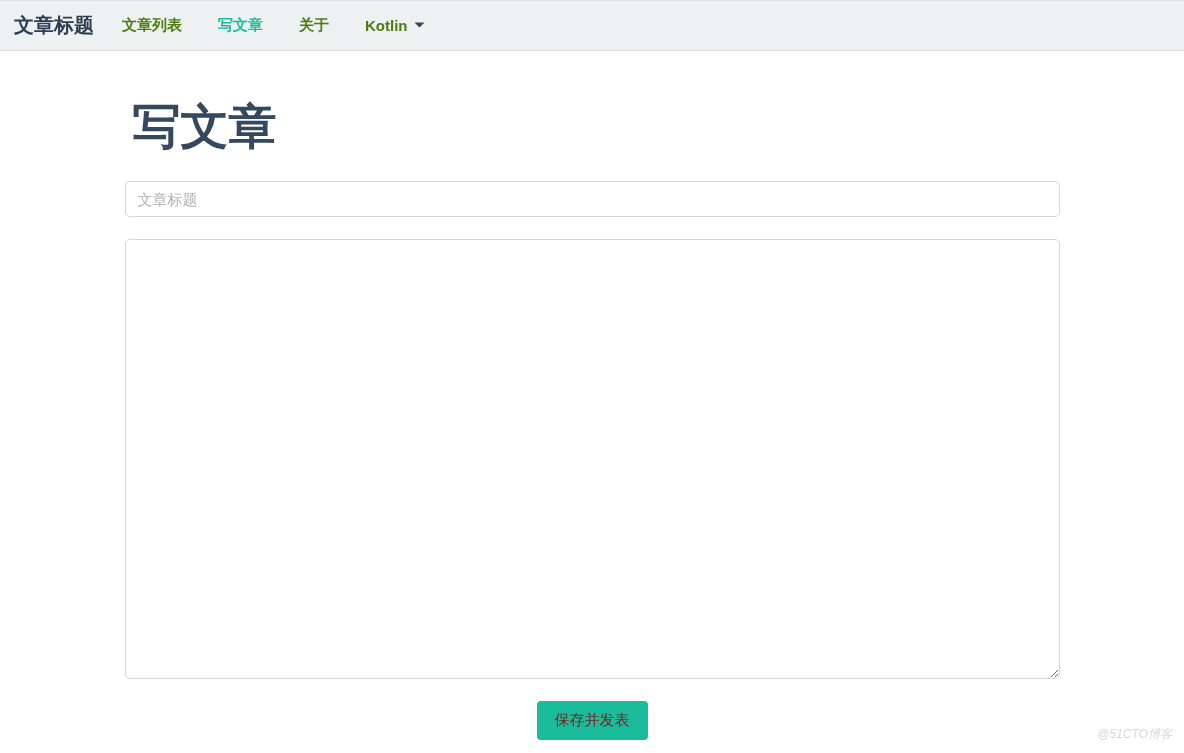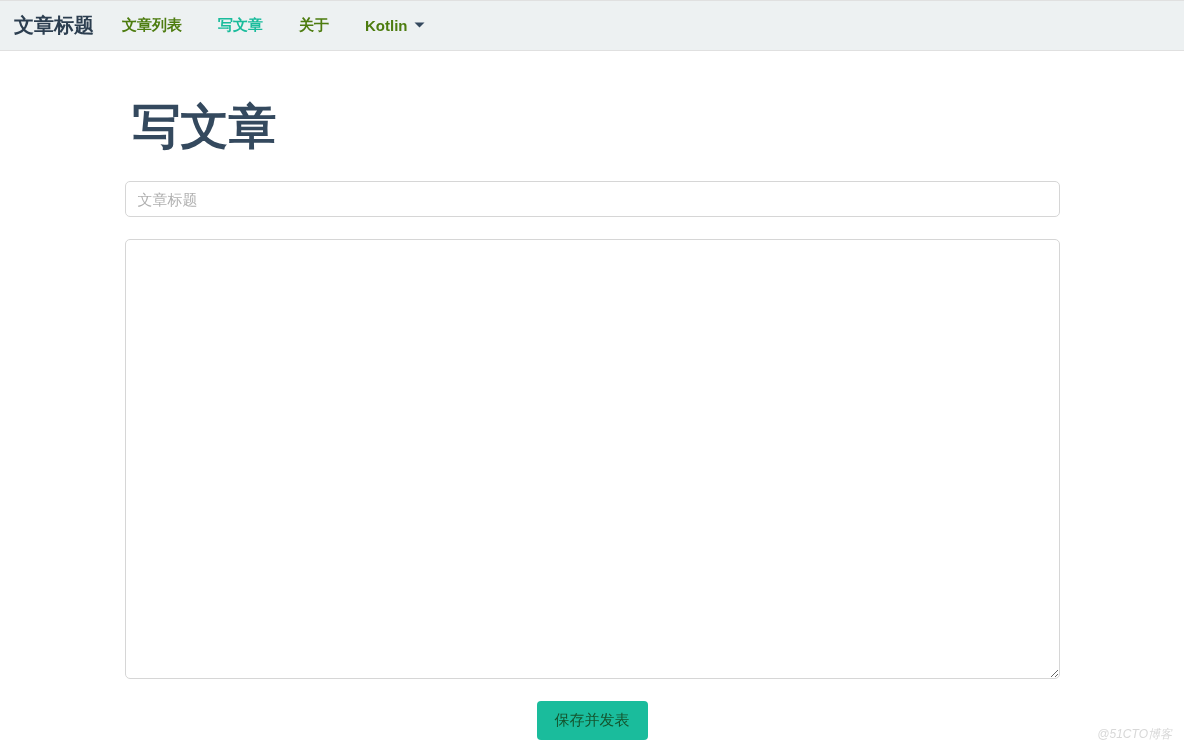--- a/index.html
+++ b/index.html
@@ -90,21 +90,21 @@
       resize: both;
       margin-bottom: 18px;
       font-family: inherit;
     }
     .button-row {
       display: flex;
       justify-content: center;
     }
     .btn-publish {
       background: #1abc9c;
-      color: #14532d;
+      color: #7f1d1d;
       font-size: 15px;
       font-weight: 500;
       border: none;
       border-radius: 4px;
       padding: 10px 18px;
       cursor: pointer;
     }
     .watermark {
       position: absolute;
       right: 12px;

